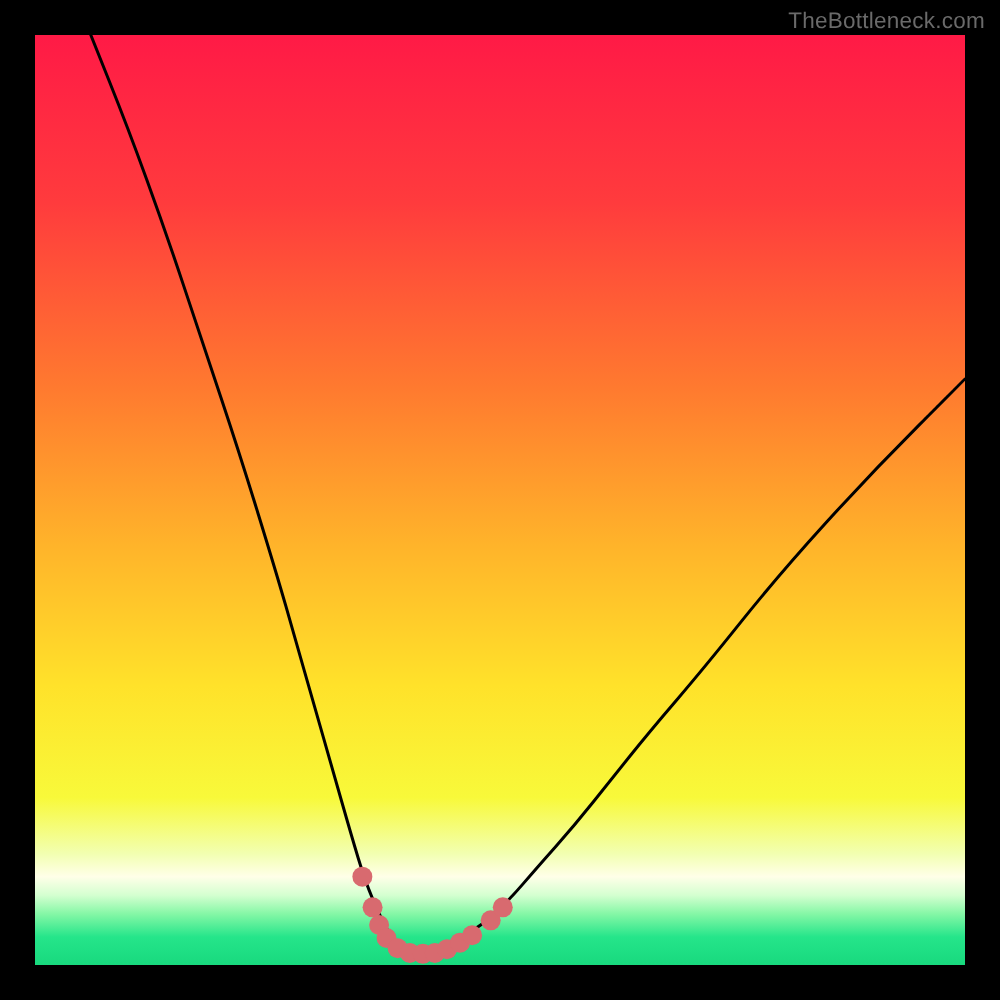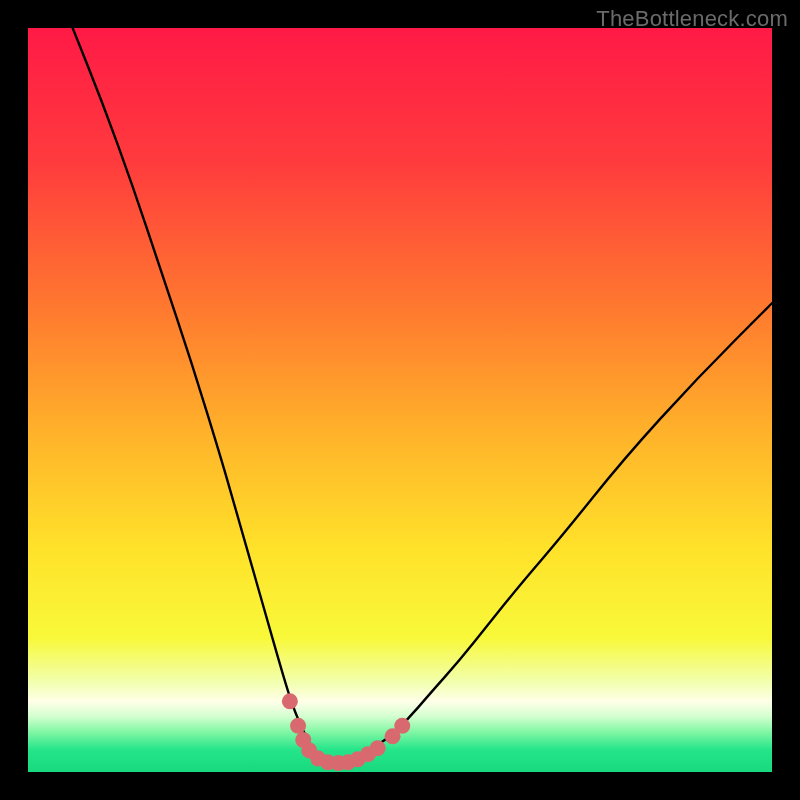--- a/index.html
+++ b/index.html
@@ -26,21 +26,21 @@
   .plot {
     position: absolute;
     inset: 0;
     display: block;
   }
   .watermark {
     position: absolute;
     top: 6px;
     right: 12px;
     color: #6a6a6a;
-    font-size: 22px;
+    font-size: 18px;
     letter-spacing: 0.2px;
     font-weight: 400;
     user-select: none;
   }
 </style>
 </head>
 <body>
 
 <div class="frame">
   <div class="watermark">TheBottleneck.com</div>

